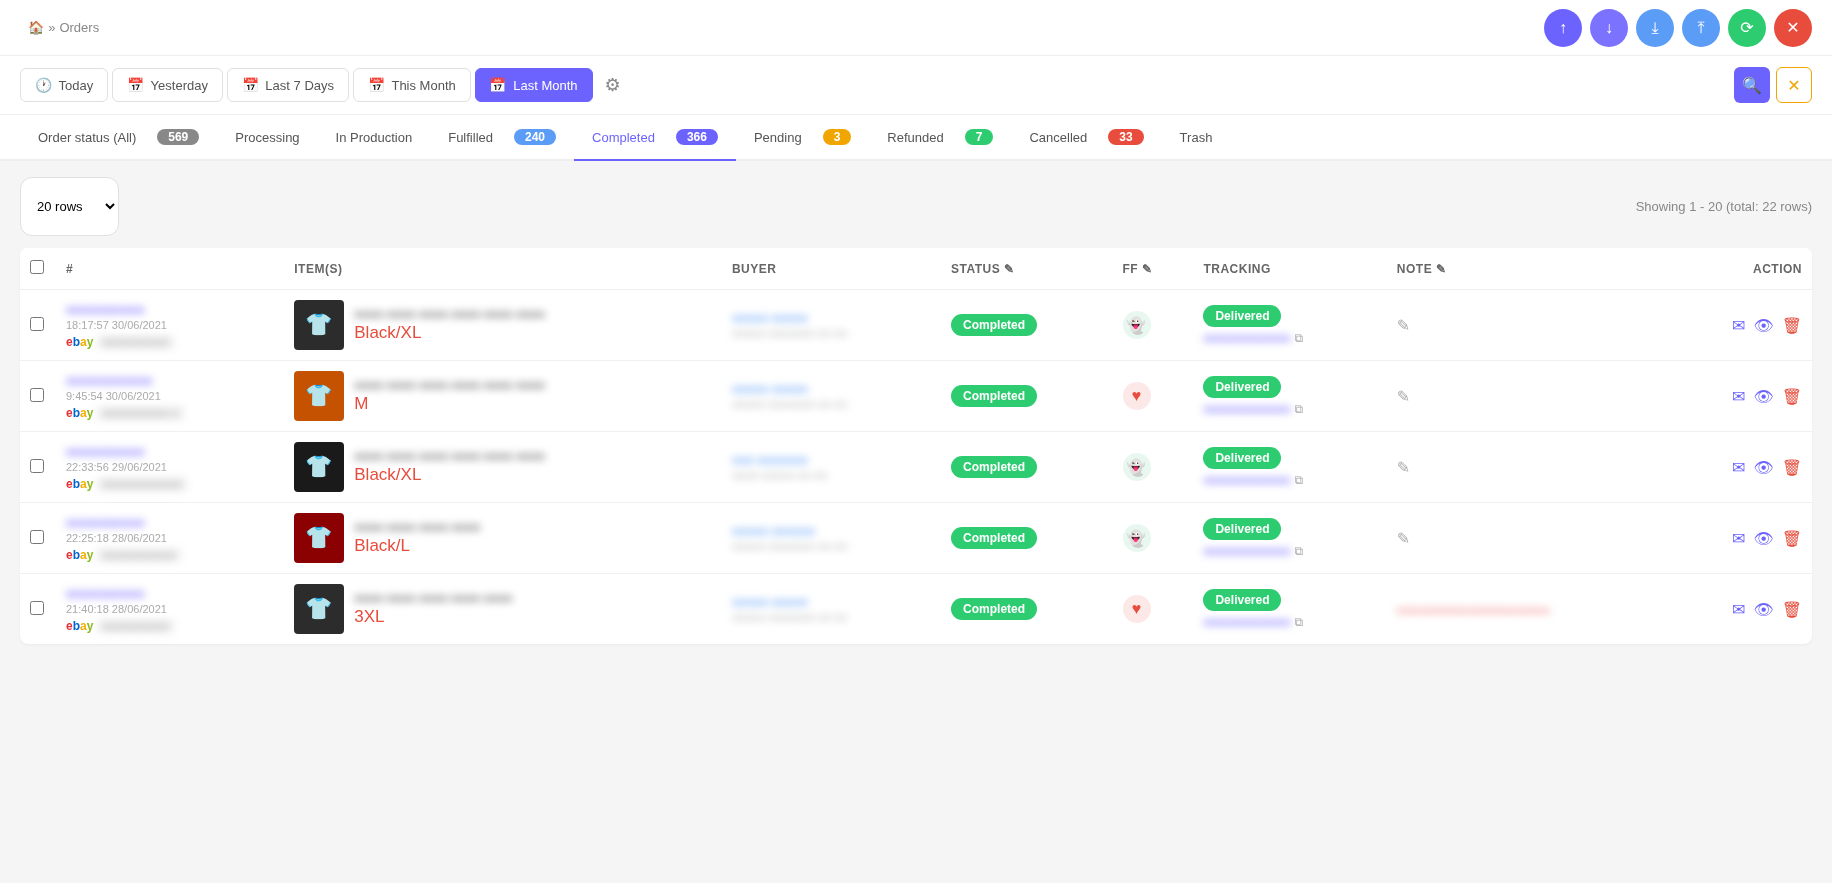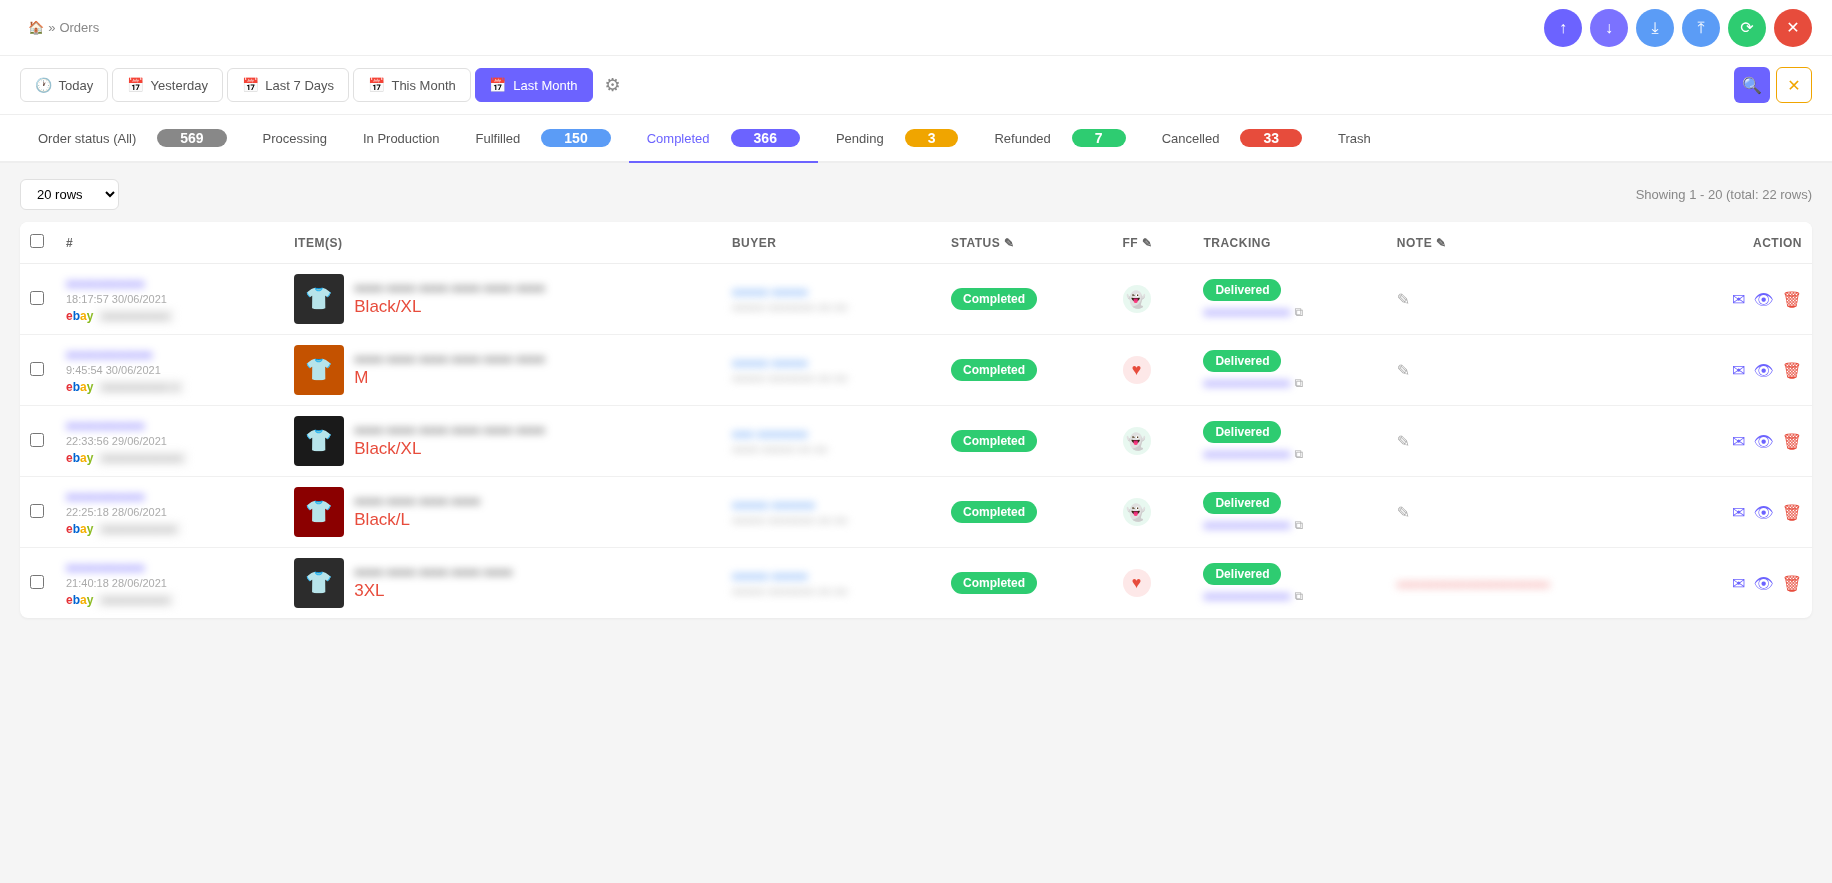--- a/index.html
+++ b/index.html
@@ -67,37 +67,37 @@
       background: #fff; border-bottom: 2px solid #eee;
       display: flex; align-items: center; padding: 0 20px;
     }
     .tab-item {
       padding: 14px 18px; cursor: pointer; font-size: 13px; color: #555;
       position: relative; white-space: nowrap; display: flex; align-items: center; gap: 21px;
       border-bottom: 2px solid transparent; margin-bottom: -2px;
     }
     .tab-item.active { color: #6c63ff; border-bottom: 2px solid #6c63ff; }
     .tab-badge {
-      font-size: 14px; padding: 1px 23px; border-radius: 10px;
+      font-size: 12px; padding: 1px 11px; border-radius: 10px;
       color: #fff; font-weight: 600;
     }
     .tab-badge-gray { background: #888; }
     .tab-badge-blue { background: #5b9cf6; }
     .tab-badge-purple { background: #6c63ff; }
     .tab-badge-orange { background: #f0a500; }
     .tab-badge-green { background: #2ecc71; }
     .tab-badge-red { background: #e74c3c; }
 
     
     .table-area { padding: 16px 20px; }
     .table-controls {
       display: flex; align-items: center; justify-content: space-between; margin-bottom: 12px;
     }
     .rows-select {
-      padding: 6px 12px; border: 1px solid #e0e0e0; border-radius: 6px; font-size: 13px;
+      padding: 20px 12px; border: 1px solid #e0e0e0; border-radius: 12px; font-size: 13px;
       background: #fff; cursor: pointer; outline: none;
     }
     .showing-text { font-size: 13px; color: #888; }
 
     
     .orders-table { width: 100%; border-collapse: collapse; background: #fff; border-radius: 8px; overflow: hidden; box-shadow: 0 1px 3px rgba(0,0,0,0.05); }
     .orders-table th {
       padding: 12px 10px; text-align: left; font-size: 12px; font-weight: 600;
       color: #666; text-transform: uppercase; letter-spacing: 0.5px;
       border-bottom: 1px solid #eee; background: #fff;
@@ -218,21 +218,21 @@
     <span class="tab-badge tab-badge-gray">569</span>
   </div>
   <div class="tab-item">
     <span>Processing</span>
   </div>
   <div class="tab-item">
     <span>In Production</span>
   </div>
   <div class="tab-item">
     <span>Fulfilled</span>
-    <span class="tab-badge tab-badge-blue">150</span>
+    <span class="tab-badge tab-badge-blue">240</span>
   </div>
   <div class="tab-item active">
     <span>Completed</span>
     <span class="tab-badge tab-badge-purple">366</span>
   </div>
   <div class="tab-item">
     <span>Pending</span>
     <span class="tab-badge tab-badge-orange">3</span>
   </div>
   <div class="tab-item">

